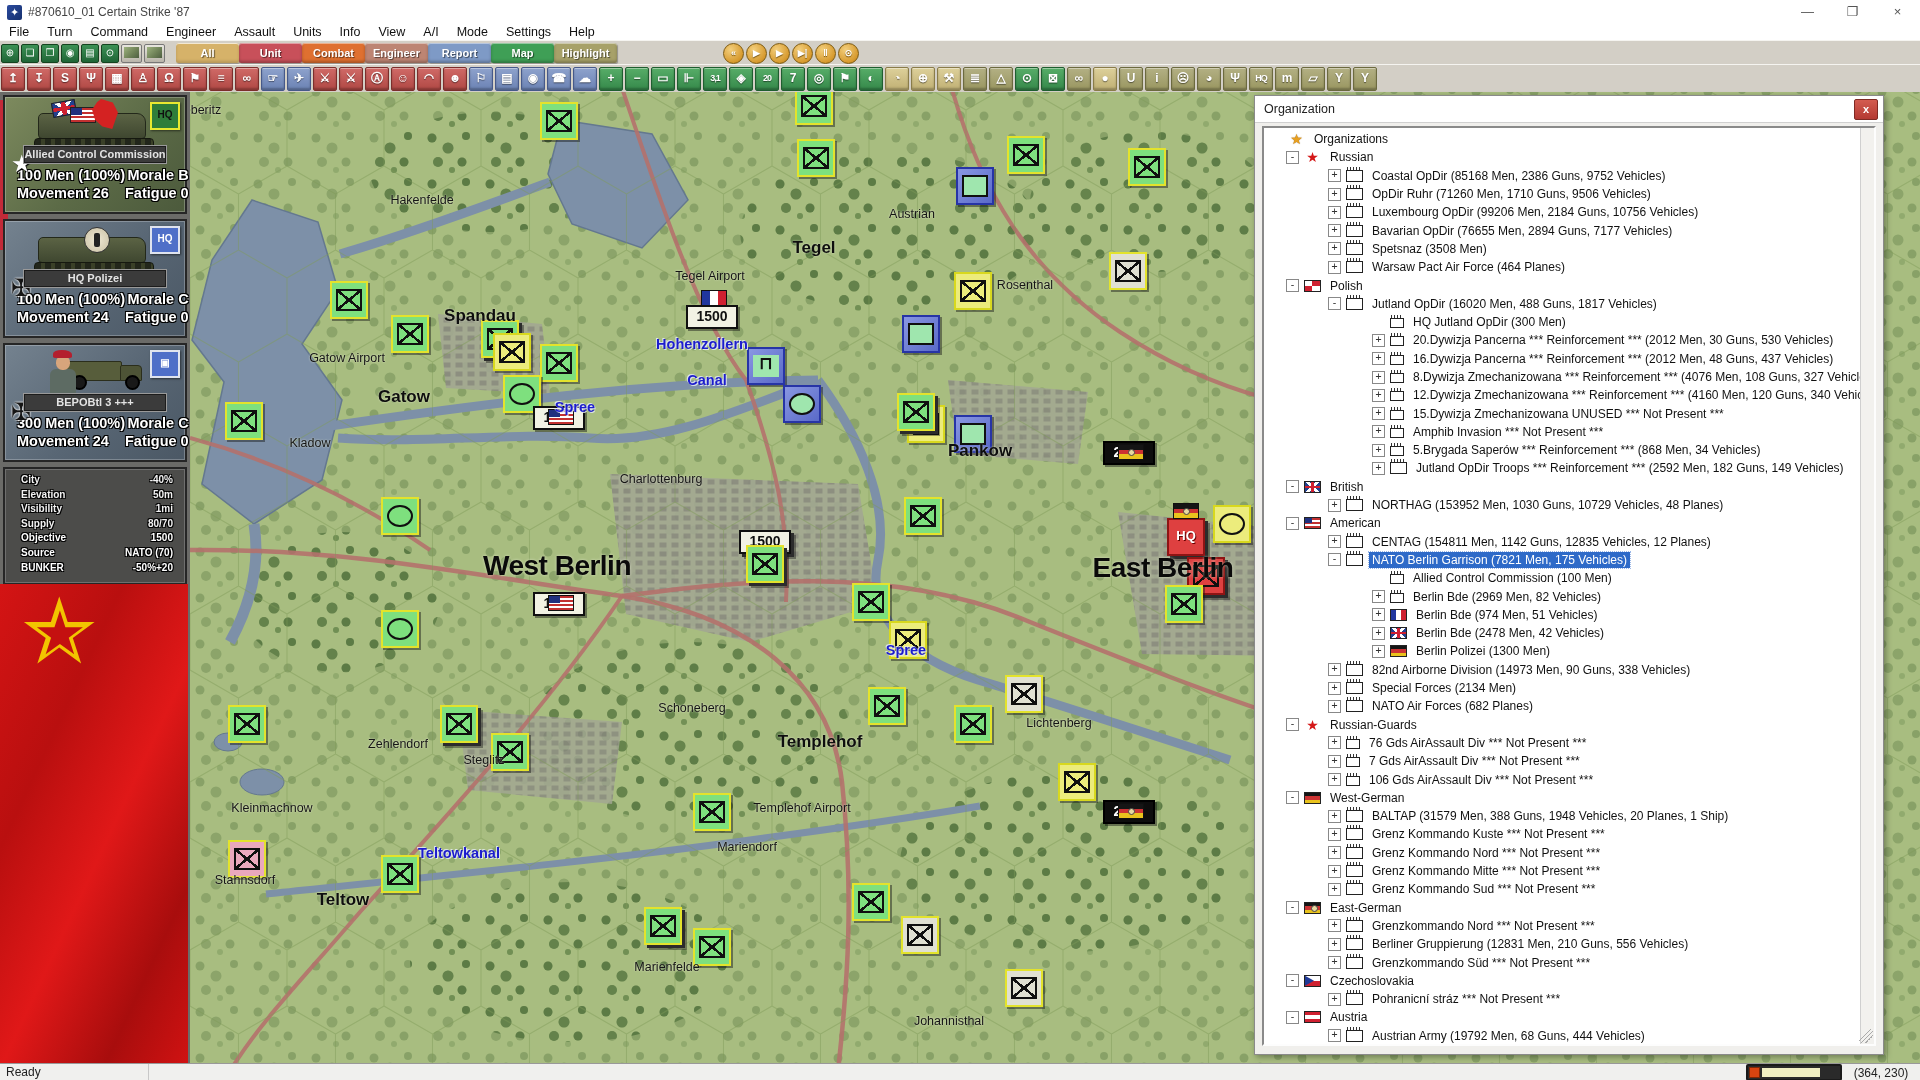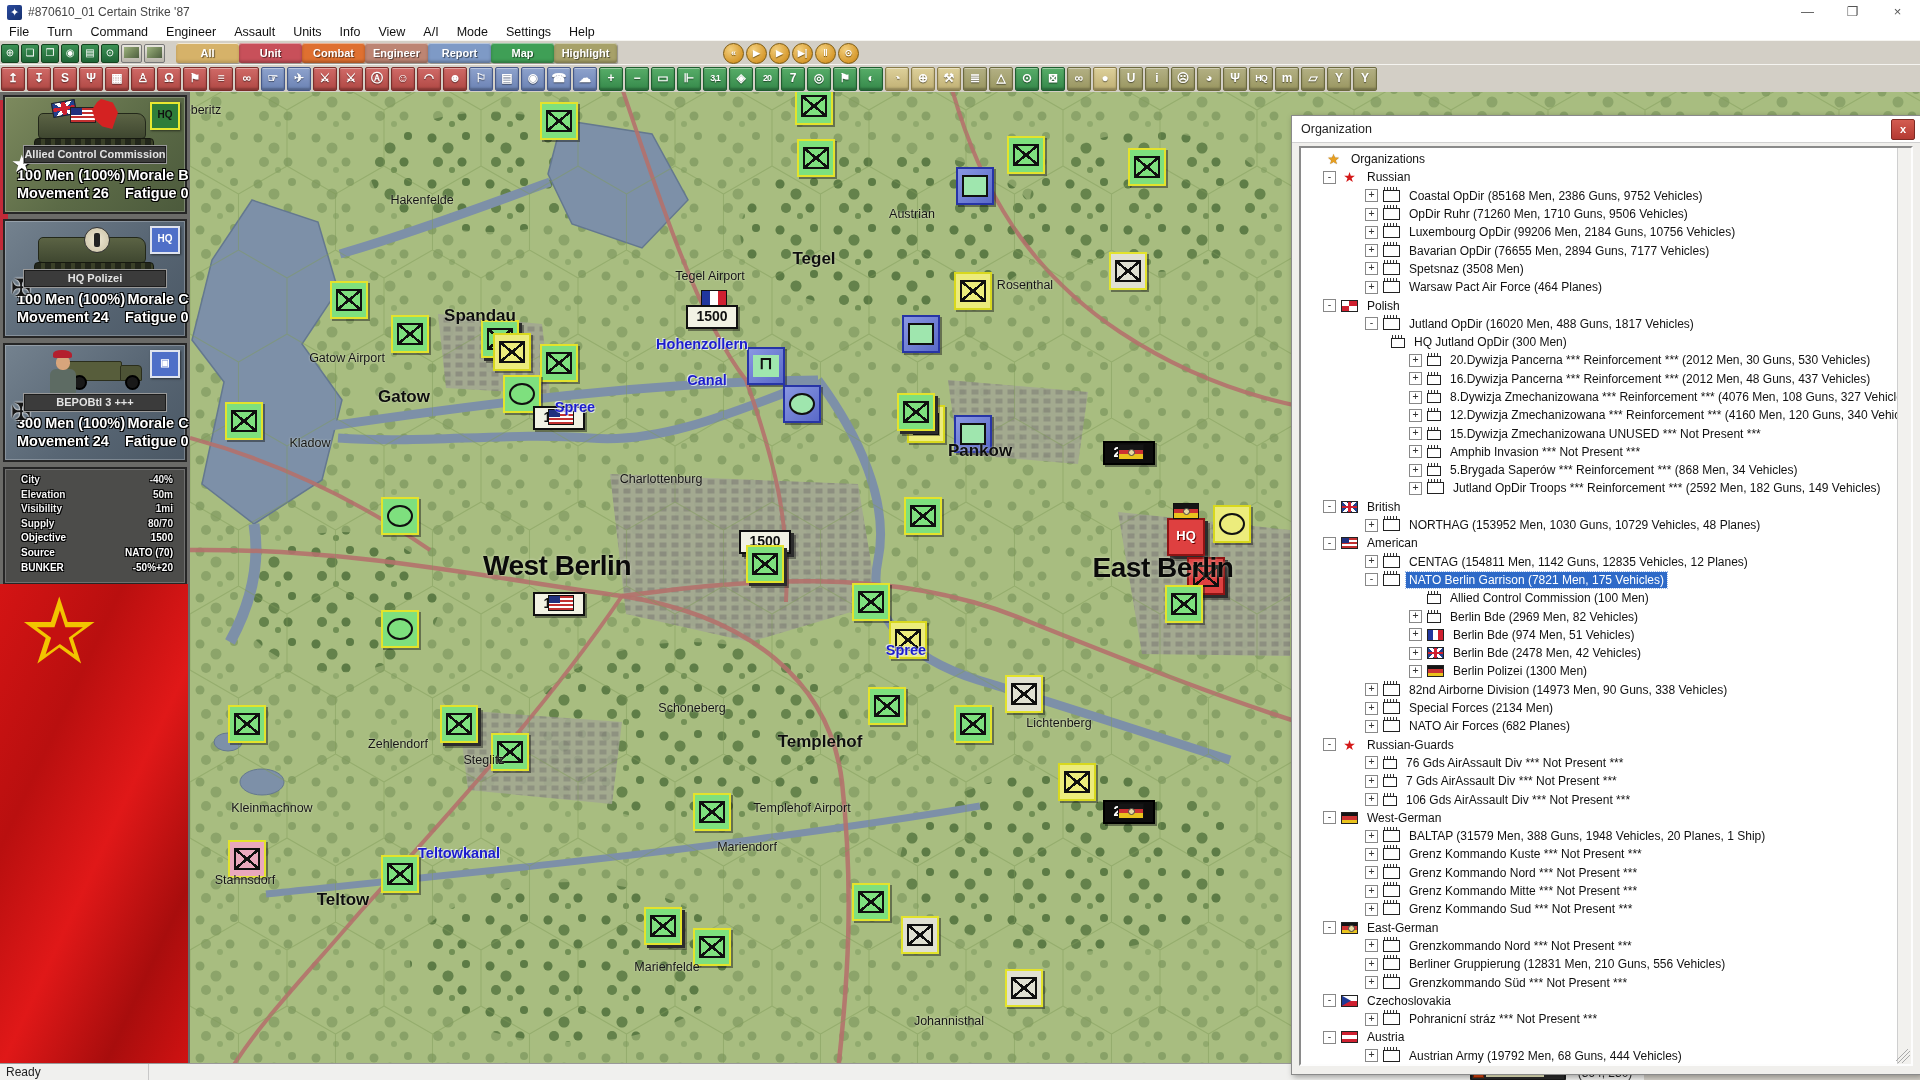--- a/index.html
+++ b/index.html
@@ -102,42 +102,42 @@
   .f-us::after{content:"";position:absolute;left:0;top:0;width:45%;height:50%;background:#20307e;}
   .f-de{background:linear-gradient(180deg,#151515 33%,#c33 33% 66%,#e9c31d 66%);}
   .f-dd{background:linear-gradient(180deg,#151515 33%,#c33 33% 66%,#e9c31d 66%);position:relative;}
   .f-dd::after{content:"";position:absolute;left:38%;top:28%;width:5px;height:5px;border-radius:50%;background:#e8d9a0;border:1px solid #444;}
   .f-uk{background-color:#23408e;background-image:linear-gradient(0deg,transparent 37%,#cf2030 37%,#cf2030 63%,transparent 63%),linear-gradient(90deg,transparent 40%,#cf2030 40%,#cf2030 60%,transparent 60%),linear-gradient(45deg,transparent 43%,#fff 43%,#fff 57%,transparent 57%),linear-gradient(-45deg,transparent 43%,#fff 43%,#fff 57%,transparent 57%);}
   .f-pl{background-image:linear-gradient(90deg,#fff 50%,#cf2030 50%),linear-gradient(90deg,#cf2030 50%,#fff 50%);background-size:100% 50%;background-position:top,bottom;background-repeat:no-repeat;}
   .f-cz{background:linear-gradient(180deg,#fff 50%,#cf2030 50%);position:relative;}
   .f-cz::after{content:"";position:absolute;left:0;top:0;width:60%;height:100%;background:#203a96;clip-path:polygon(0 0,100% 50%,0 100%);}
   .f-at{background:linear-gradient(180deg,#cf2030 33%,#fff 33% 66%,#cf2030 66%);}
   
-  #orgwin{position:absolute;left:1291px;top:95px;width:628px;height:958px;background:#f0efec;border:1px solid #8a8a8a;box-shadow:2px 2px 6px rgba(0,0,0,.35);z-index:10;margin-top:20px;}
+  #orgwin{position:absolute;left:1254px;top:95px;width:628px;height:958px;background:#f0efec;border:1px solid #8a8a8a;box-shadow:2px 2px 6px rgba(0,0,0,.35);z-index:10;}
   .otitle{height:26px;background:#fff;border-bottom:1px solid #d0d0d0;display:flex;align-items:center;}
   .otitle .otxt{font-size:12.5px;color:#222;padding-left:9px;}
   .oclose{margin-left:auto;margin-right:5px;width:22px;height:19px;background:linear-gradient(#d35c50,#b43a33);border:1px solid #7e2a24;border-radius:2px;color:#fff;font-size:11px;font-weight:bold;text-align:center;line-height:18px;}
   .obody{position:absolute;left:7px;right:7px;top:30px;bottom:8px;background:#fff;border:2px solid;border-color:#8a8a8a #fdfdfd #fdfdfd #8a8a8a;overflow:hidden;}
   #tree{position:absolute;left:0;top:2px;right:14px;}
   .trow2{display:flex;align-items:center;height:18.3px;white-space:nowrap;}
   .exp{flex:none;width:11px;height:11px;border:1px solid #888;background:#fff;color:#333;font-size:10px;line-height:9px;text-align:center;margin-right:5px;font-family:"DejaVu Sans Mono",monospace;}
   .exp.hid{visibility:hidden;}
   .ticon{flex:none;width:17px;height:12px;margin-right:6px;border:1px solid #222;box-sizing:border-box;}
   .tstar{flex:none;width:17px;margin-right:6px;border:none;font-size:14px;line-height:14px;text-align:center;}
   .tstar.g{color:#e8a020;text-shadow:0 0 1px #7a4a00;}
   .tstar.r{color:#d41818;}
   .u-box{background:#fff;position:relative;}
   .u-box::before{content:"";position:absolute;left:0;right:0;top:-4px;height:3px;background:repeating-linear-gradient(90deg,#333 0 1px,transparent 1px 3px);}
   .u-box.sm{width:14px;height:10px;margin-top:2px;}
   .ttxt{font-size:12px;color:#111;padding:1px 3px;}
   .trow2.sel .ttxt{background:#2e6ac8;color:#fff;outline:1px dotted #9cb8e8;}
   .oscroll{position:absolute;right:0;top:0;bottom:0;width:13px;background:#f2f1ee;border-left:1px solid #cfcfcf;}
   .ogrip{position:absolute;right:1px;bottom:1px;width:14px;height:14px;background:linear-gradient(135deg,transparent 40%,#aaa 40%,#aaa 45%,transparent 45%,transparent 55%,#aaa 55%,#aaa 60%,transparent 60%,transparent 70%,#aaa 70%,#aaa 75%,transparent 75%);}
   
-  #statusbar{position:absolute;left:0;top:1063px;width:1644px;height:17px;background:#f0f0ee;border-top:1px solid #999;display:flex;align-items:center;font-size:12px;color:#222;}
+  #statusbar{position:absolute;left:0;top:1063px;width:1920px;height:17px;background:#f0f0ee;border-top:1px solid #999;display:flex;align-items:center;font-size:12px;color:#222;}
   #status-left{padding-left:6px;width:142px;border-right:1px solid #c8c8c8;height:100%;line-height:16px;}
   #gauge{margin-left:auto;width:92px;height:13px;background:#2a2a2a;border:2px solid #1a1a1a;border-radius:2px;display:flex;align-items:center;}
   #gauge .gm{width:9px;height:9px;background:#d84410;border:1px solid #7e2605;margin-left:1px;}
   #gauge .gf{width:58px;height:9px;background:#f0efc2;margin-left:2px;}
   #coords{width:78px;text-align:center;}
 </style>
 </head>
 <body>
 
 <div id="titlebar">
@@ -401,21 +401,21 @@
       <path d="M432,514 C540,500 700,480 840,540 C940,580 1040,620 1140,650" stroke="#b4716b" stroke-width="4.5" fill="none" opacity="0.9"></path>
       <path d="M760,0 C790,110 840,190 930,250 C1030,316 1120,330 1220,340" stroke="#b4716b" stroke-width="4" fill="none" opacity="0.9"></path>
       <path d="M432,514 C360,620 270,720 170,830 C110,900 70,940 40,989" stroke="#b4716b" stroke-width="4" fill="none" opacity="0.9"></path>
       <path d="M0,356 C90,380 170,420 240,468" stroke="#b4716b" stroke-width="4" fill="none" opacity="0.9"></path>
       <rect width="1730" height="989" fill="url(#hexP)" opacity="0.45"></rect>
     </svg>
     <div id="labels">
         <div class="lbl k-town" style="left: 8px; top: 28px;">Döberitz</div>
         <div class="lbl k-town" style="left: 232px; top: 118px;">Hakenfelde</div>
         <div class="lbl k-town" style="left: 722px; top: 132px;">Austrian</div>
-        <div class="lbl k-mid" style="left: 624px; top: 177px;">Tegel</div>
+        <div class="lbl k-mid" style="left: 624px; top: 166px;">Tegel</div>
         <div class="lbl k-town" style="left: 520px; top: 194px;">Tegel Airport</div>
         <div class="lbl k-town" style="left: 835px; top: 203px;">Rosenthal</div>
         <div class="lbl k-mid" style="left: 290px; top: 234px;">Spandau</div>
         <div class="lbl k-water" style="left: 512px; top: 262px;">Hohenzollern</div>
         <div class="lbl k-water" style="left: 517px; top: 298px;">Canal</div>
         <div class="lbl k-town" style="left: 157px; top: 276px;">Gatow Airport</div>
         <div class="lbl k-water" style="left: 385px; top: 325px;">Spree</div>
         <div class="lbl k-mid" style="left: 214px; top: 315px;">Gatow</div>
         <div class="lbl k-town" style="left: 120px; top: 361px;">Kladow</div>
         <div class="lbl k-mid" style="left: 790px; top: 369px;">Pankow</div>
@@ -637,21 +637,21 @@
         <div class="trow2" style="padding-left: 22px;">
           <span class="exp">-</span>
           <span class="ticon f-pl"></span>
           <span class="ttxt">Polish</span>
         </div>
         <div class="trow2" style="padding-left: 64px;">
           <span class="exp">-</span>
           <span class="ticon u-box"></span>
           <span class="ttxt">Jutland OpDir (16020 Men, 488 Guns, 1817 Vehicles)</span>
         </div>
-        <div class="trow2" style="padding-left: 72px;">
+        <div class="trow2" style="padding-left: 108px;">
           <span class="exp hid">+</span>
           <span class="ticon u-box sm"></span>
           <span class="ttxt">HQ Jutland OpDir (300 Men)</span>
         </div>
         <div class="trow2" style="padding-left: 108px;">
           <span class="exp">+</span>
           <span class="ticon u-box sm"></span>
           <span class="ttxt">20.Dywizja Pancerna *** Reinforcement *** (2012 Men, 30 Guns, 530 Vehicles)</span>
         </div>
         <div class="trow2" style="padding-left: 108px;">

